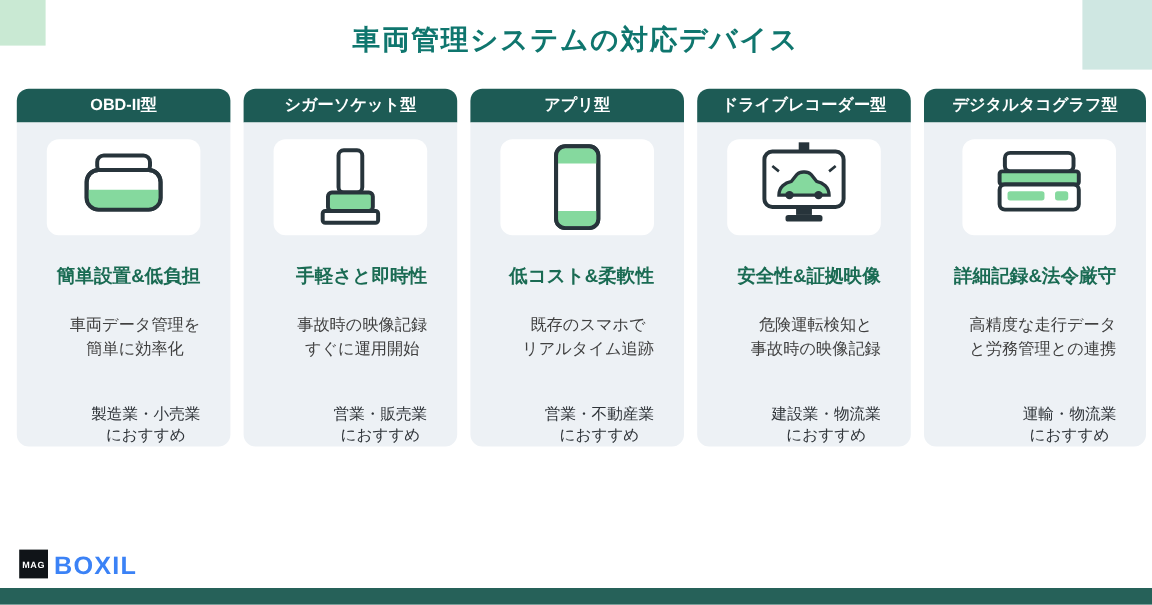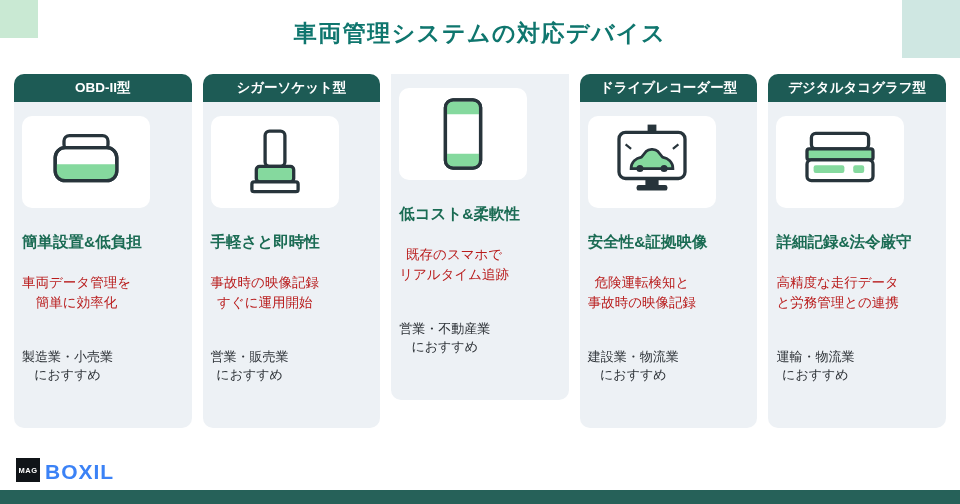--- a/index.html
+++ b/index.html
@@ -19,35 +19,35 @@
     position:absolute; top:74px; left:14px; right:14px;
     display:flex; gap:11px;
   }
   .card { flex:1; display:flex; flex-direction:column; }
   .card-header {
     background:#1d5b55; color:#ffffff; font-weight:bold; font-size:13.5px;
     line-height:14px; text-align:center; padding:7px 2px;
     border-radius:10px 10px 0 0;
   }
   .card-body {
-    background:#edf1f5; border-radius:0 0 10px 10px; height:326px;
-    display:flex; flex-direction:column; align-items:flex-start;
-    padding:14px 8px 0;
+    background:#edf1f5; border-radius:0 0 10px 10px; height:270px;
+    display:flex; flex-direction:column; align-items:flex-end;
+    padding:14px 25px 0;
   }
   .icon-tile {
     background:#ffffff; border-radius:10px; width:128px; height:92px;
     display:flex; align-items:center; justify-content:center;
   }
   .icon-tile svg { width:110px; height:80px; }
   .headline {
     margin-top:24px; font-size:15.5px; font-weight:bold; color:#1a6b53;
     text-align:center; white-space:nowrap;
   }
   .description {
-    margin-top:20px; font-size:13.5px; color:#b91c1c; text-align:center;
+    margin-top:20px; font-size:13.5px; color:#404040; text-align:center;
     line-height:1.45; white-space:pre-line;
   }
   .recommendation {
     margin-top:36px; font-size:13px; color:#2e3338; text-align:center;
     line-height:1.4; white-space:pre-line;
   }
   .logo {
     position:absolute; left:16px; bottom:22px;
     display:flex; align-items:flex-end; gap:5px;
   }
@@ -101,20 +101,21 @@
         </div>
         <div class="headline">手軽さと即時性</div>
         <div class="description">事故時の映像記録
 すぐに運用開始</div>
         <div class="recommendation">営業・販売業
 におすすめ</div>
       </div>
     </div>
 
     <div class="card">
+      <div class="card-header">アプリ型</div>
       <div class="card-body">
         <div class="icon-tile">
           <svg viewBox="0 0 100 72">
             <rect x="34" y="5" width="32" height="62" rx="7" fill="#ffffff" stroke="#27343b" stroke-width="3"></rect>
             <path d="M41 6.5 h18 a7 7 0 0 1 7 7 v4.5 h-32 v-4.5 a7 7 0 0 1 7 -7 z" fill="#85d99e"></path>
             <path d="M34 54 h32 v4.5 a7 7 0 0 1 -7 7 h-18 a7 7 0 0 1 -7 -7 z" fill="#85d99e"></path>
             <rect x="34" y="5" width="32" height="62" rx="7" fill="none" stroke="#27343b" stroke-width="3"></rect>
           </svg>
         </div>
         <div class="headline">低コスト&amp;柔軟性</div>

